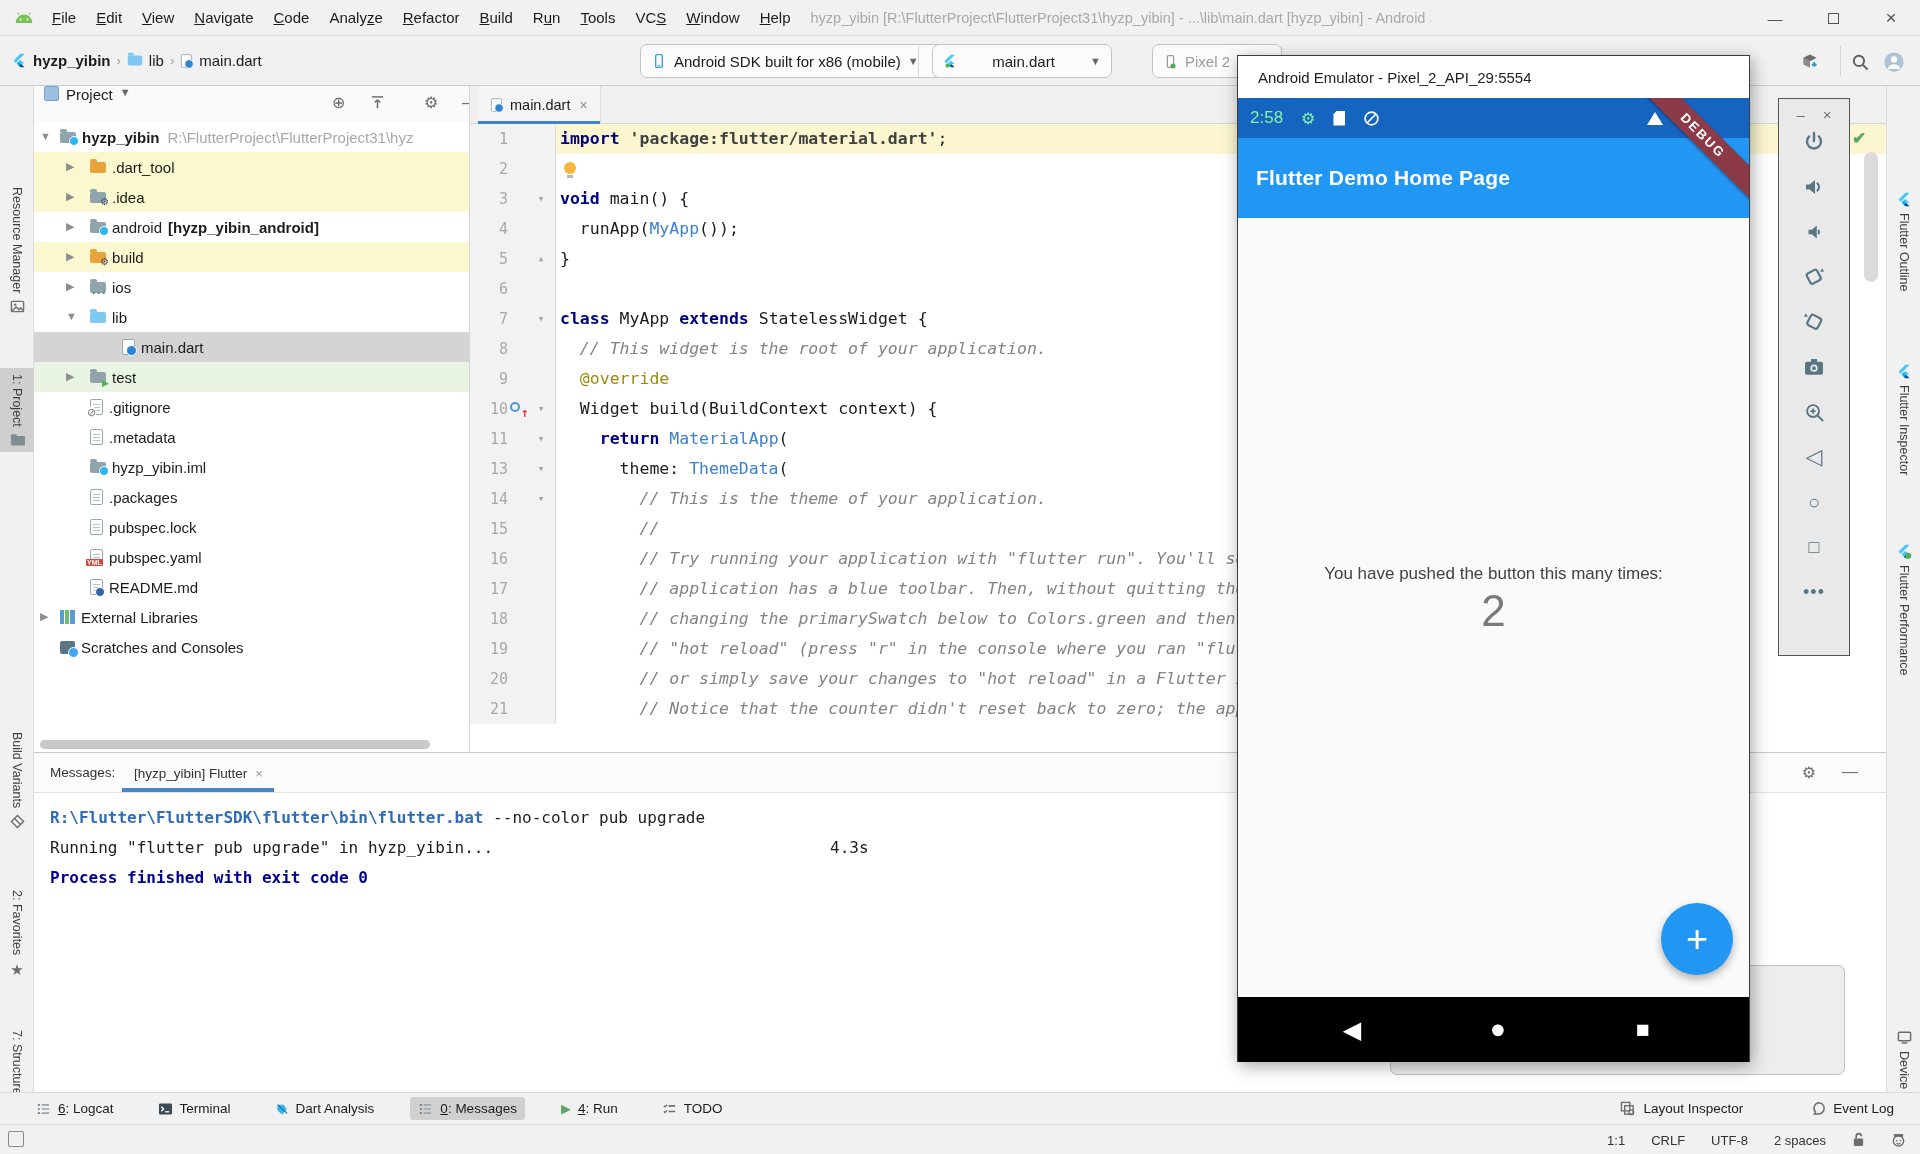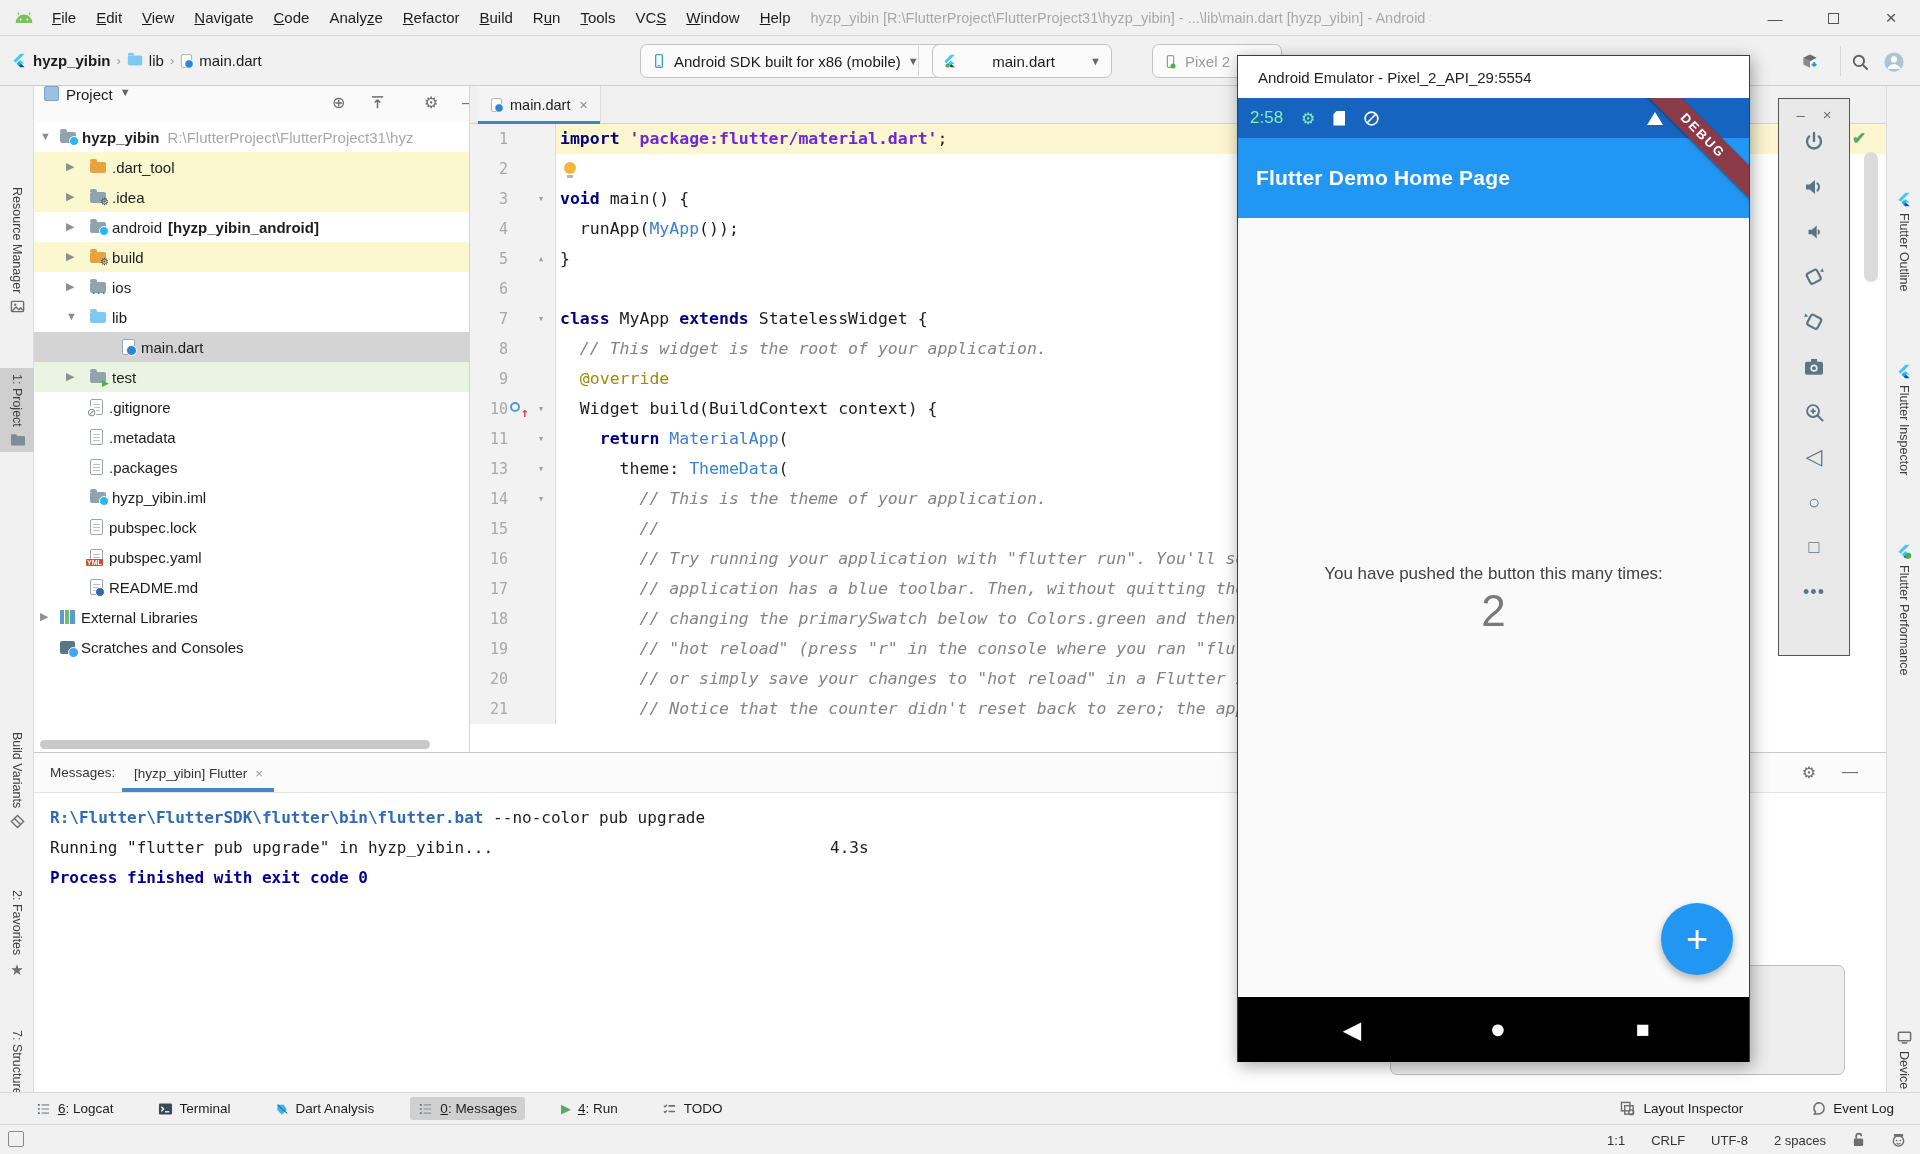--- a/index.html
+++ b/index.html
@@ -70,21 +70,21 @@
   .code{position:absolute;left:0;top:38px;width:100%;font-family:"DejaVu Sans Mono",monospace;font-size:16.5px}
   .cl{display:flex;height:30px;line-height:30px;position:relative}
   .gut{width:86px;flex:none;background:#F2F2F2;border-right:1px solid #DCDCDC;display:flex;position:relative}
   .lnum{width:38px;text-align:right;color:#A8A8A8;font-size:15px;flex:none}
   .ovrc{width:20px;flex:none;text-align:center;position:relative}
   .foldc{width:26px;flex:none;text-align:center;color:#9f9f9f;font-size:11px}
   .ctext{white-space:pre;padding-left:4px}
   .hl .ctext-wrap{background:#FBF6D0}
   .ctext-wrap{flex:1;display:flex}
   .kw{color:#000080;font-weight:bold}
-  .str{color:#6d28d9;font-weight:bold}
+  .str{color:#404040;font-weight:bold}
   .cls{color:#3C7FD0}
   .cmt{color:#838383;font-style:italic}
   .ann{color:#9E880D}
   .bulb{display:inline-block;width:12px;height:12px;border-radius:50%;background:#F6B73C;position:relative;top:8px;left:8px}
   .bulb::after{content:'';position:absolute;left:3px;bottom:-4px;width:6px;height:3px;background:#B9B9B9}
   .oico{position:absolute;left:2px;top:8px;width:10px;height:10px;border:2px solid #4A9BD5;border-radius:50%}
   .oarrow{position:absolute;left:13px;top:4px;color:#D64541;font-size:13px;font-weight:bold}
   .echeck{position:absolute;left:1852px;top:128px;color:#59A869;font-size:17px;font-weight:bold;z-index:6}
   .ethumb{position:absolute;left:1864px;top:152px;width:14px;height:130px;background:#DBDBDB;border-radius:7px;z-index:6}
 
@@ -436,31 +436,31 @@
 
     <span style="margin-left:56px;display:inline-flex">
             <span class="tfile "></span>
           </span>
     <span class="lbl">.metadata</span>
 
   </div>
         <div class="trow ">
 
     <span style="margin-left:56px;display:inline-flex">
+            <span class="tfold fl"></span>
+          </span>
+    <span class="lbl">hyzp_yibin.iml</span>
+
+  </div>
+        <div class="trow ">
+
+    <span style="margin-left:56px;display:inline-flex">
             <span class="tfile "></span>
           </span>
     <span class="lbl">.packages</span>
-
-  </div>
-        <div class="trow ">
-
-    <span style="margin-left:56px;display:inline-flex">
-            <span class="tfold fl"></span>
-          </span>
-    <span class="lbl">hyzp_yibin.iml</span>
 
   </div>
         <div class="trow ">
 
     <span style="margin-left:56px;display:inline-flex">
             <span class="tfile "></span>
           </span>
     <span class="lbl">pubspec.lock</span>
 
   </div>

